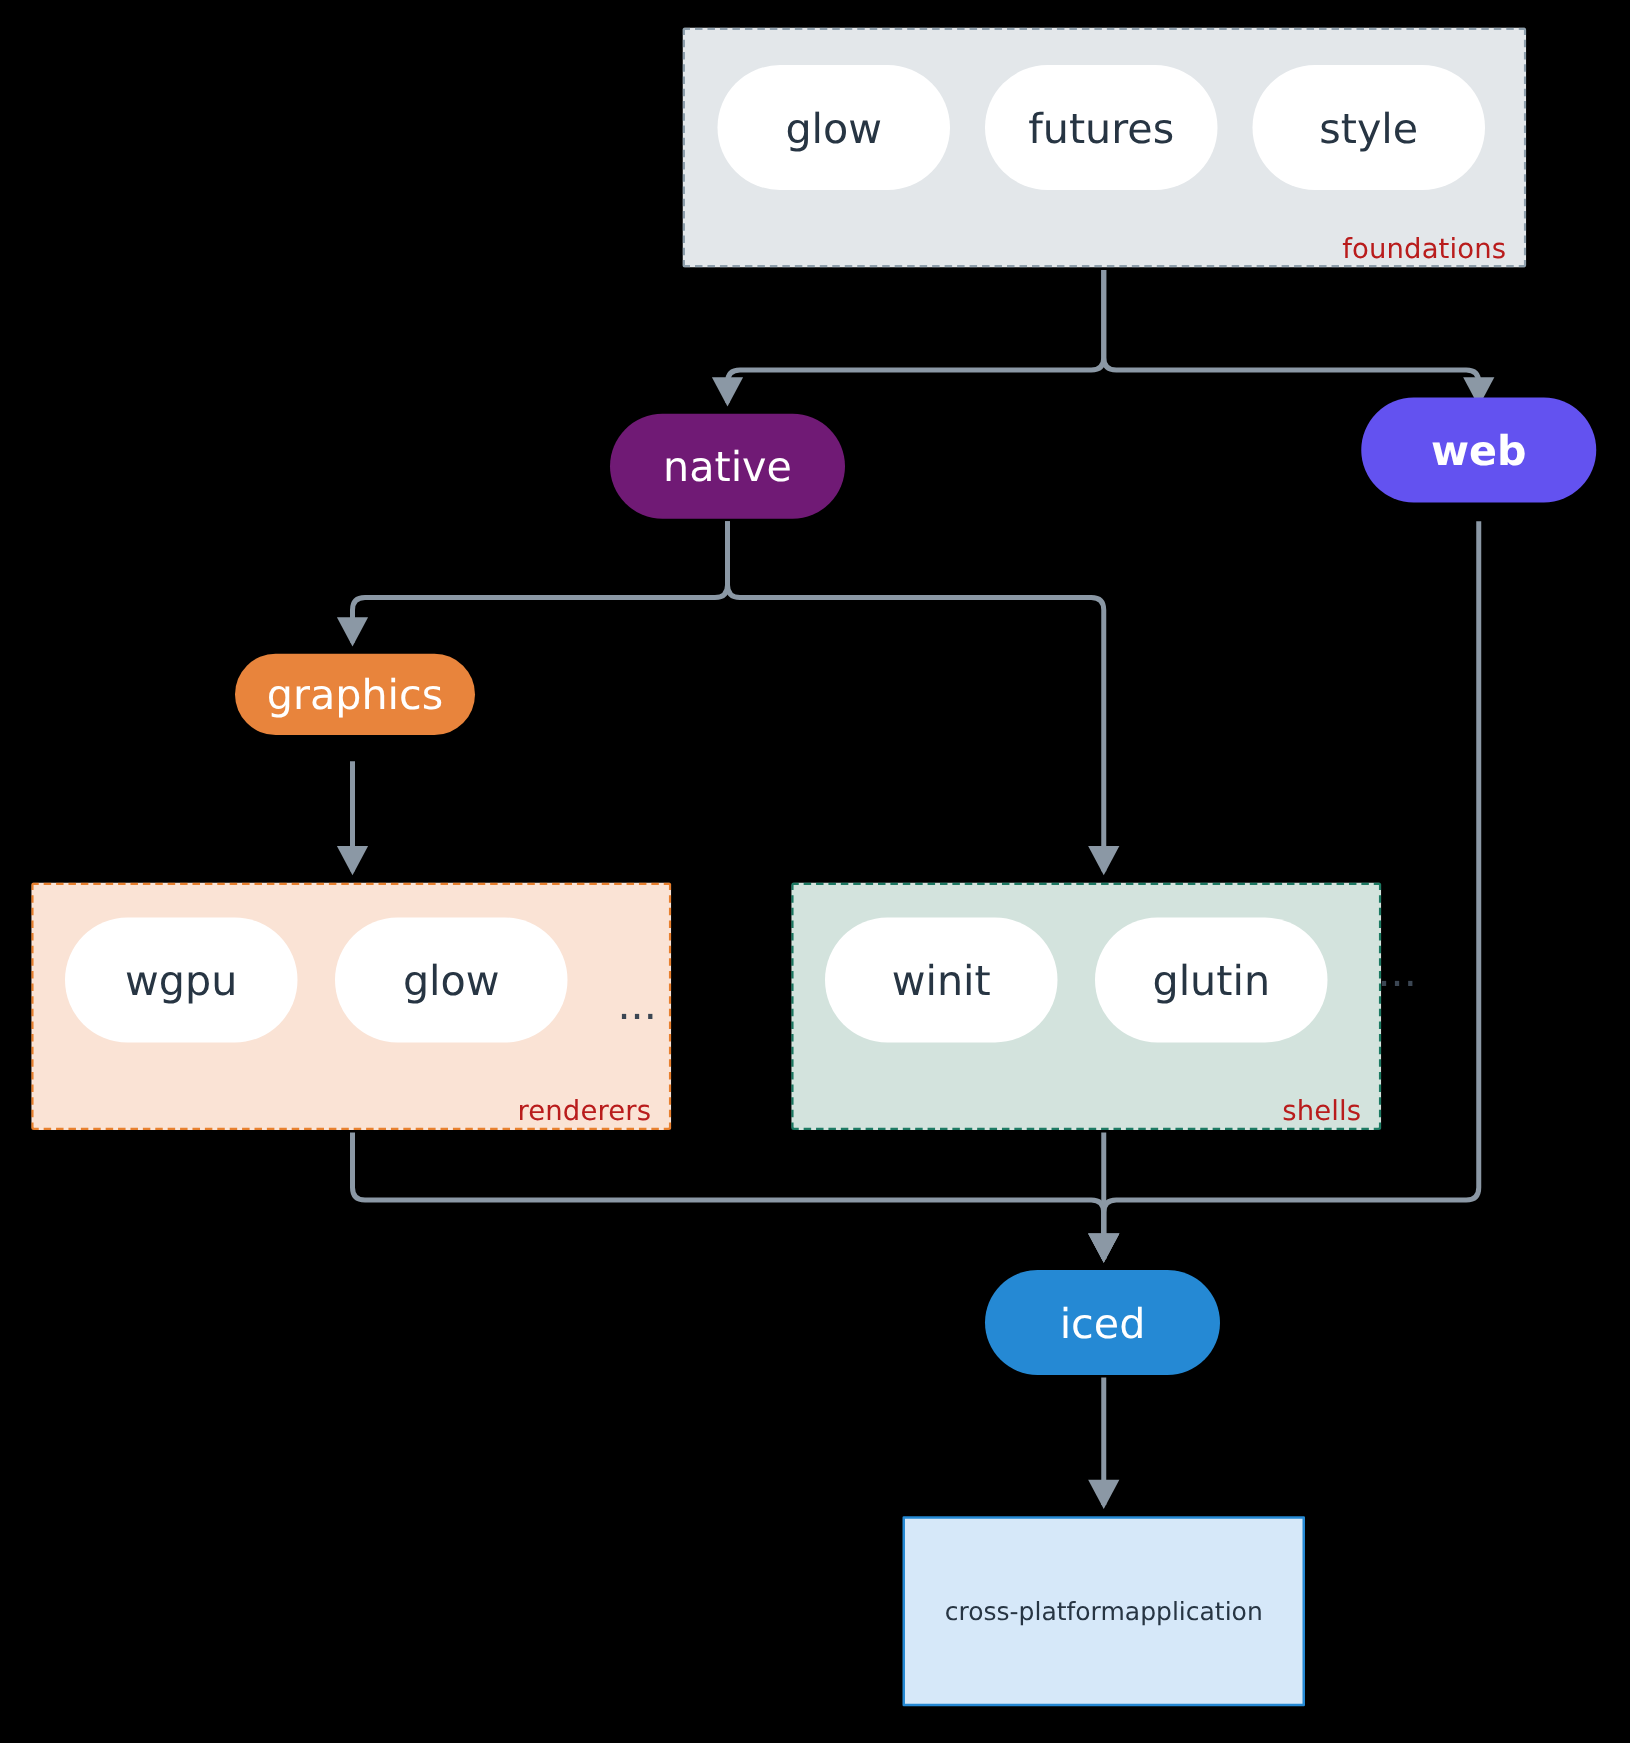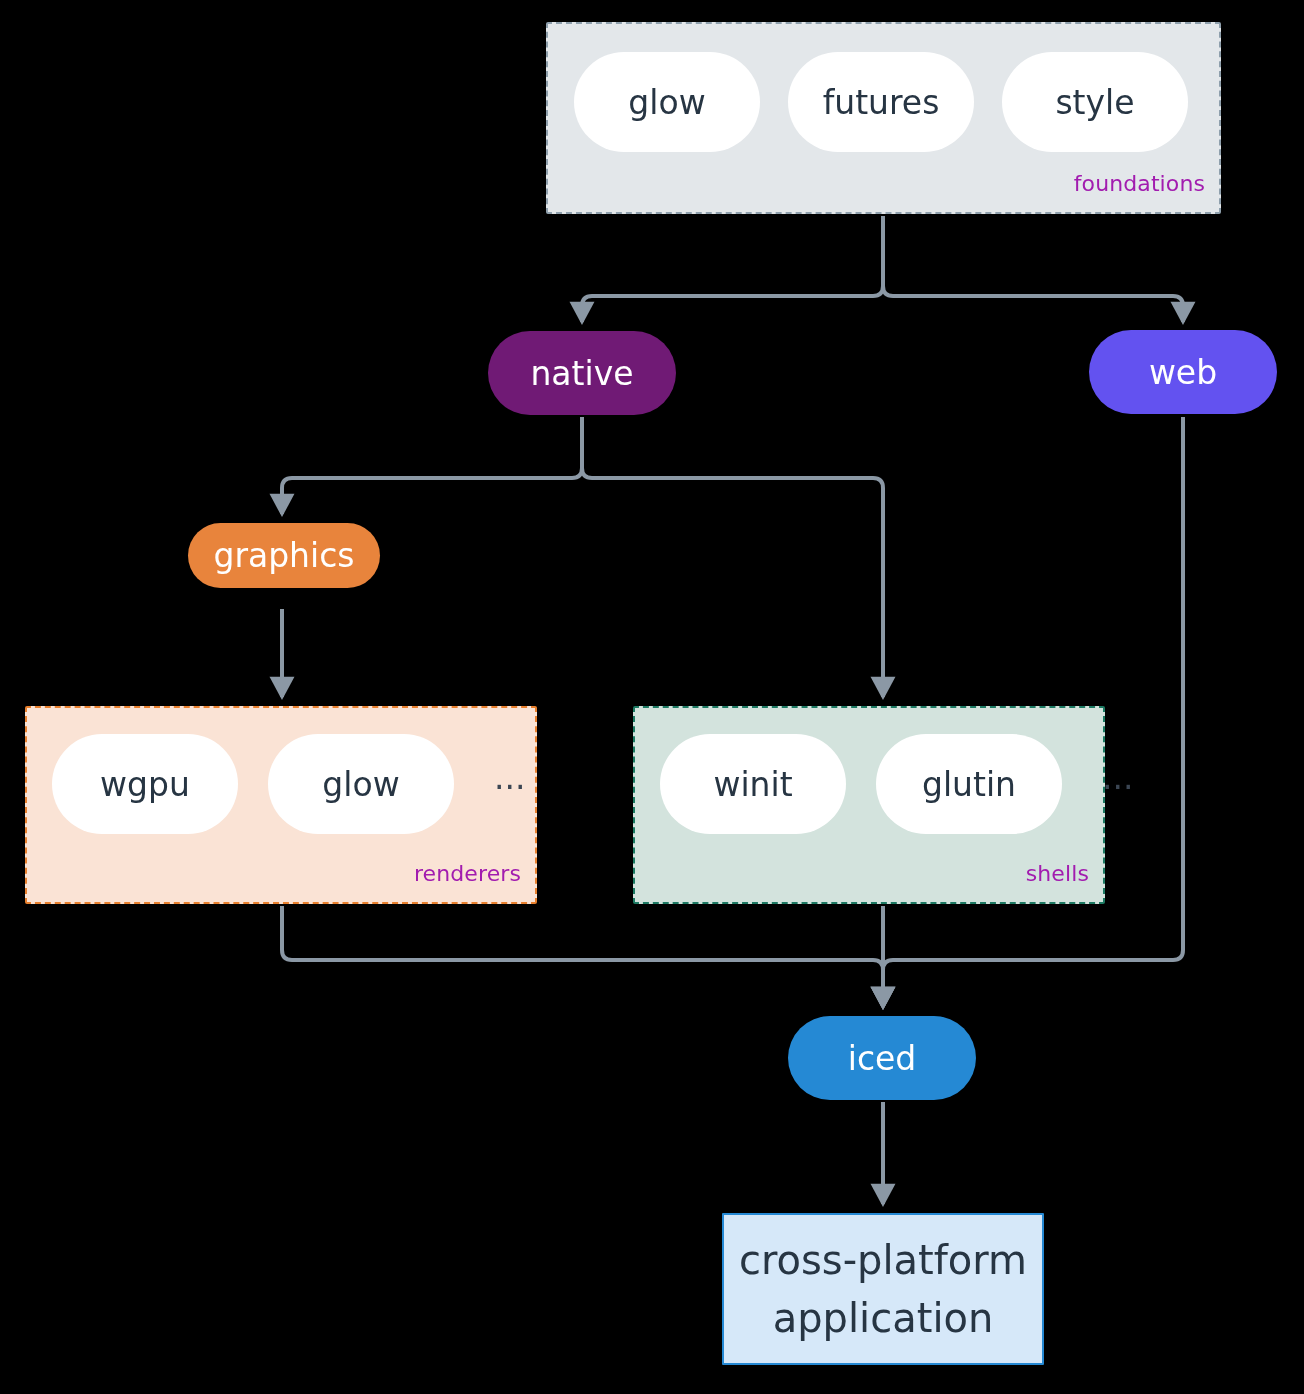--- a/index.html
+++ b/index.html
@@ -29,23 +29,23 @@
   }
 
   
   .group {
     position: absolute;
     box-sizing: border-box;
   }
   .group-label {
     position: absolute;
     right: 14px;
-    bottom: 16px;
+    bottom: 0;
     font-size: 22px;
-    color: #a21caf;
+    color: #b91c1c;
     letter-spacing: .1px;
     white-space: nowrap;
   }
   .group-row {
     position: absolute;
     left: 0; top: 0;
     display: flex;
     align-items: center;
   }
 
@@ -58,21 +58,21 @@
   }
   #group-foundations .group-row { left: 26px; top: 28px; gap: 28px; }
 
   #group-renderers {
     left: 25px;  top: 706px;
     width: 512px; height: 198px;
     background: #fae3d5;
     border: 2px dashed #e8802e;
     border-radius: 2px;
   }
-  #group-renderers .group-row { left: 25px; top: 26px; gap: 30px; }
+  #group-renderers .group-row { left: 25px; top: 26px; gap: 30px; align-items: flex-end; }
 
   #group-shells {
     left: 633px;  top: 706px;
     width: 472px; height: 198px;
     background: #d3e3dd;
     border: 2px dashed #1d7a63;
     border-radius: 2px;
   }
   #group-shells .group-row { left: 25px; top: 26px; gap: 30px; }
 
@@ -110,23 +110,24 @@
     color: #ffffff;
     font-size: 33px;
     white-space: nowrap;
   }
   #node-native {
     left: 488px; top: 331px;
     width: 188px; height: 84px;
     background: #701a75;
   }
   #node-web {
-    left: 1089px; top: 330px;
+    left: 1089px; top: 318px;
     width: 188px; height: 84px;
     background: #6352f0;
+    font-weight: bold;
   }
   #node-graphics {
     left: 188px; top: 523px;
     width: 192px; height: 65px;
     background: #e8843c;
   }
   #node-iced {
     left: 788px; top: 1016px;
     width: 188px; height: 84px;
     background: #2589d4;
@@ -135,25 +136,25 @@
   
   #node-app {
     position: absolute;
     left: 722px; top: 1213px;
     width: 322px; height: 152px;
     box-sizing: border-box;
     background: #d6e8f9;
     border: 2px solid #2589d4;
     border-radius: 1px;
     display: flex;
-    flex-direction: column;
+    flex-direction: row;
     align-items: center;
     justify-content: center;
     color: #273543;
-    font-size: 40px;
+    font-size: 20px;
     line-height: 1.45;
     text-align: center;
   }
 </style>
 </head>
 <body>
 
 <div id="canvas">
 
   <svg id="edges" viewBox="0 0 1304 1394" width="1304" height="1394" xmlns="http://www.w3.org/2000/svg">

